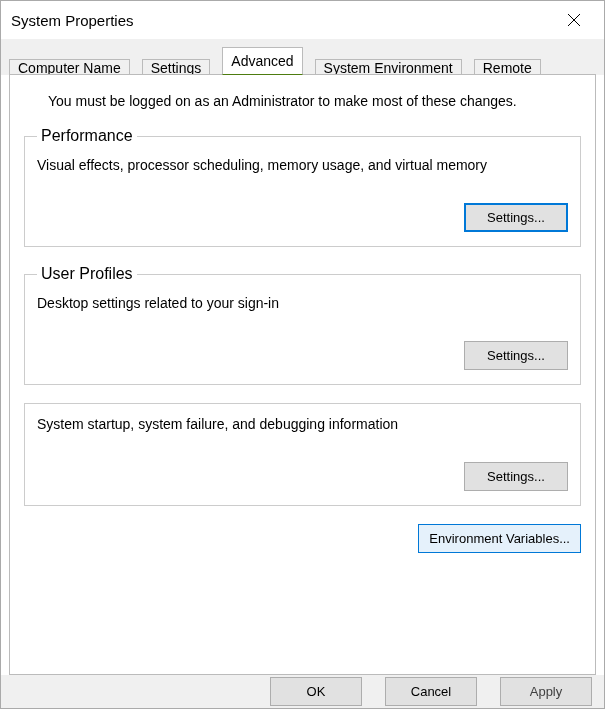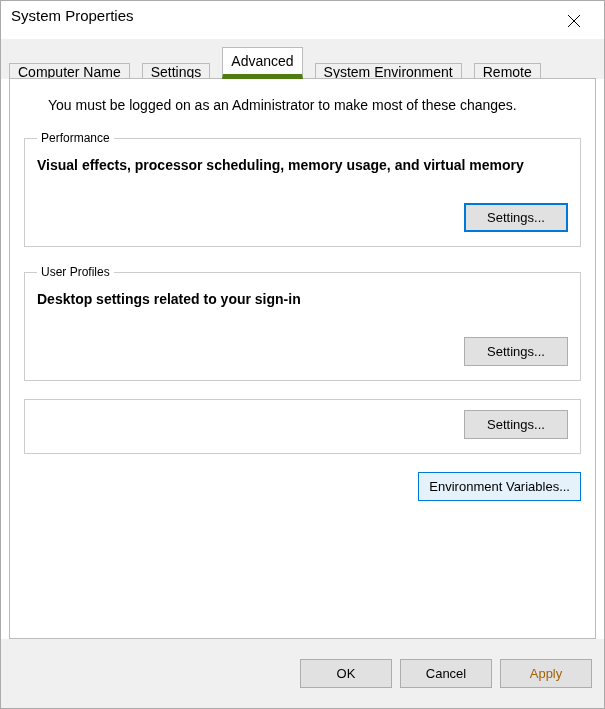--- a/index.html
+++ b/index.html
@@ -19,20 +19,21 @@
     .window {
       width: 605px;
       height: 709px;
       border: 1px solid #aaa;
       background: #fff;
       display: flex;
       flex-direction: column;
     }
     .titlebar {
       display: flex;
+      align-items: center;
       justify-content: space-between;
       padding: 6px 10px 6px 10px;
       height: 38px;
     }
     .titlebar-title {
       font-size: 15px;
     }
     .close-btn {
       width: 40px;
       height: 28px;
@@ -60,21 +61,21 @@
       border-bottom: none;
       background: #f0f0f0;
       cursor: pointer;
       font-size: 14px;
       margin-right: 12px;
       position: relative;
       top: 1px;
     }
     .tab.active {
       background: #fff;
-      border-bottom: 5px solid #4d7c0f;
+      border-bottom: 1px solid #4d7c0f;
       z-index: 2;
       padding-top: 5px;
       padding-bottom: 5px;
       top: 0;
     }
     .tab-content {
       background: #fff;
       border: 1px solid #bbb;
       margin: 0 8px 0 8px;
       padding: 18px 14px 14px 14px;
@@ -87,28 +88,27 @@
       margin-bottom: 18px;
       margin-left: 24px;
     }
     fieldset {
       border: 1px solid #ccc;
       margin-bottom: 18px;
       padding: 10px 12px 14px 12px;
       position: relative;
     }
     legend {
-      font-size: 12px;
+      font-size: 16px;
       padding: 0 4px;
     }
     .group-desc {
       font-size: 14px;
       margin-bottom: 30px;
       margin-top: 2px;
-      font-weight: bold;
     }
     .group-btn-row {
       display: flex;
       justify-content: flex-end;
     }
     .win-btn {
       min-width: 104px;
       height: 29px;
       background: #e1e1e1;
       border: 1px solid #adadad;
@@ -120,35 +120,35 @@
     .win-btn.highlighted {
       border: 2px solid #0078d7;
       padding: 0 9px;
     }
     .win-btn.env {
       background: #e5f1fb;
       border: 1px solid #0078d7;
       min-width: 160px;
     }
     .win-btn:disabled {
-      color: #a16207;
+      color: #404040;
       cursor: default;
     }
     .env-row {
       display: flex;
       justify-content: flex-end;
       margin-top: 16px;
       padding-right: 0;
     }
     .bottom-bar {
       background: #f0f0f0;
-      padding: 20px 12px;
+      padding: 2px 12px;
       display: flex;
       justify-content: flex-end;
-      gap: 8px;
+      gap: 23px;
     }
     .bottom-bar .win-btn {
       min-width: 92px;
     }
   </style>
 </head>
 <body>
 
 <div class="window">
   <div class="titlebar">
@@ -184,20 +184,21 @@
 
     <fieldset>
       <legend>User Profiles</legend>
       <div class="group-desc">Desktop settings related to your sign-in</div>
       <div class="group-btn-row">
         <button class="win-btn">Settings...</button>
       </div>
     </fieldset>
 
     <fieldset>
+      <div class="group-desc">System startup, system failure, and debugging information</div>
       <div class="group-btn-row">
         <button class="win-btn">Settings...</button>
       </div>
     </fieldset>
 
     <div class="env-row">
       <button class="win-btn env">Environment Variables...</button>
     </div>
   </div>
 

